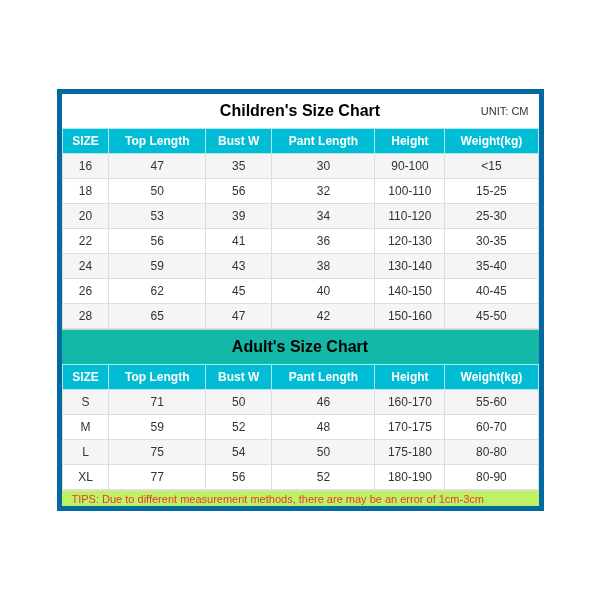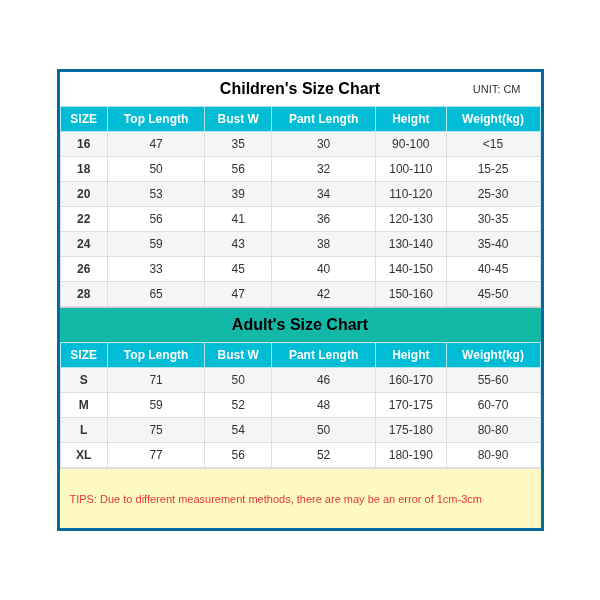--- a/index.html
+++ b/index.html
@@ -8,40 +8,40 @@
       height: 600px;
       background: #fff;
       font-family: Arial, sans-serif;
       font-size: 13px;
       display: flex;
       align-items: center;
       justify-content: center;
     }
     .chart-container {
       width: 487px;
-      border: 3px solid #0369a1;
+      border: 5px solid #0369a1;
       background: #fff;
     }
     .section-title-row {
       display: flex;
       align-items: center;
       justify-content: center;
       background: #fff;
       padding: 8px 10px;
       position: relative;
     }
     .section-title {
       font-size: 16px;
       font-weight: bold;
       color: #000;
       text-align: center;
     }
     .unit-label {
       position: absolute;
-      right: 20px;
+      right: 10px;
       font-size: 11px;
       color: #333;
     }
     table {
       width: 100%;
       border-collapse: collapse;
     }
     thead tr {
       background: #00bcd4;
     }
@@ -59,33 +59,33 @@
       background: #ffffff;
     }
     tbody td {
       text-align: center;
       padding: 5px 4px;
       border: 1px solid #ddd;
       color: #333;
       font-size: 12px;
     }
     tbody td:first-child {
-      font-weight: bold;
+      font-weight: normal;
     }
     .adult-section-title-row {
       display: flex;
       align-items: center;
       justify-content: center;
       background: #14b8a6;
       padding: 8px 10px;
       border-top: 1px solid #ccc;
     }
     .tips-row {
-      background: #fef9c3;
-      padding: 22px 10px;
+      background: #bef264;
+      padding: 0 10px;
       border-top: 1px solid #ddd;
     }
     .tips-text {
       color: #e53935;
       font-size: 11px;
       text-align: center;
     }
   </style>
 </head>
 <body>
@@ -144,21 +144,21 @@
         <tr>
           <td>24</td>
           <td>59</td>
           <td>43</td>
           <td>38</td>
           <td>130-140</td>
           <td>35-40</td>
         </tr>
         <tr>
           <td>26</td>
-          <td>33</td>
+          <td>62</td>
           <td>45</td>
           <td>40</td>
           <td>140-150</td>
           <td>40-45</td>
         </tr>
         <tr>
           <td>28</td>
           <td>65</td>
           <td>47</td>
           <td>42</td>

